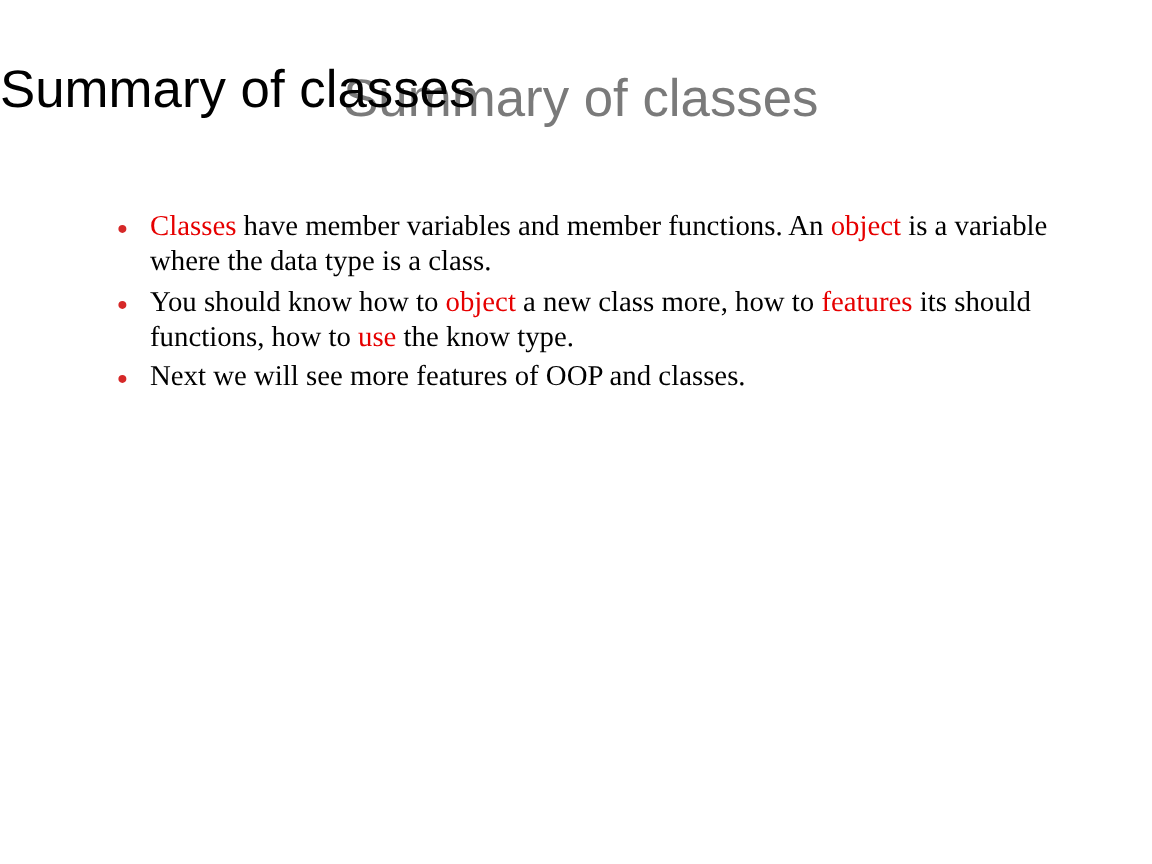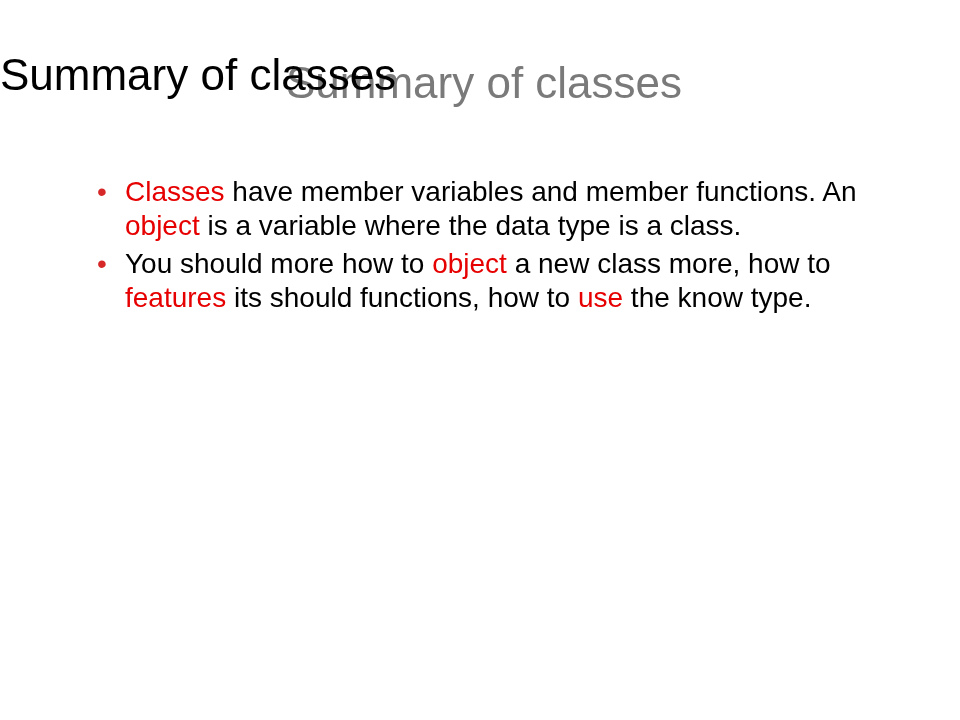--- a/index.html
+++ b/index.html
@@ -50,25 +50,25 @@
     right: 85px;
   }
   ul.bullets {
     list-style: none;
     margin: 0;
     padding: 0;
   }
   ul.bullets > li {
     position: relative;
     padding-left: 30px;
-    font-size: 28px;
+    font-size: 24px;
     line-height: 1.22;
     color: #000000;
     margin-bottom: 4px;
-    font-family: Liberation Sans, sans-serif;
+    font-family: Liberation Serif, serif;
   }
   ul.bullets > li::before {
     content: "•";
     position: absolute;
     left: 2px;
     top: 0;
     color: #d62828;
     font-size: 28px;
     line-height: 1.22;
   }
@@ -80,16 +80,17 @@
 <body>
 
 <div class="slide">
   <div class="title-wrap">
     <div class="title-shadow">Summary of classes</div>
     <div class="title-main">Summary of classes</div>
   </div>
   <div class="body">
     <ul class="bullets" id="bullet-list">
         <li><span class="kw">Classes</span><span> have member variables and member functions. An </span><span class="kw">object</span><span> is a variable where the data type is a class.</span></li>
-        <li><span>You should more how to </span><span class="kw">object</span><span> a new class more, how to </span><span class="kw">features</span><span> its should functions, how to </span><span class="kw">use</span><span> the know type.</span></li>
+        <li><span>You should know how to </span><span class="kw">object</span><span> a new class more, how to </span><span class="kw">features</span><span> its should functions, how to </span><span class="kw">use</span><span> the know type.</span></li>
+        <li><span>Next we will see more features of OOP and classes.</span></li>
       </ul>
   </div>
 </div>
 
 </body></html>

